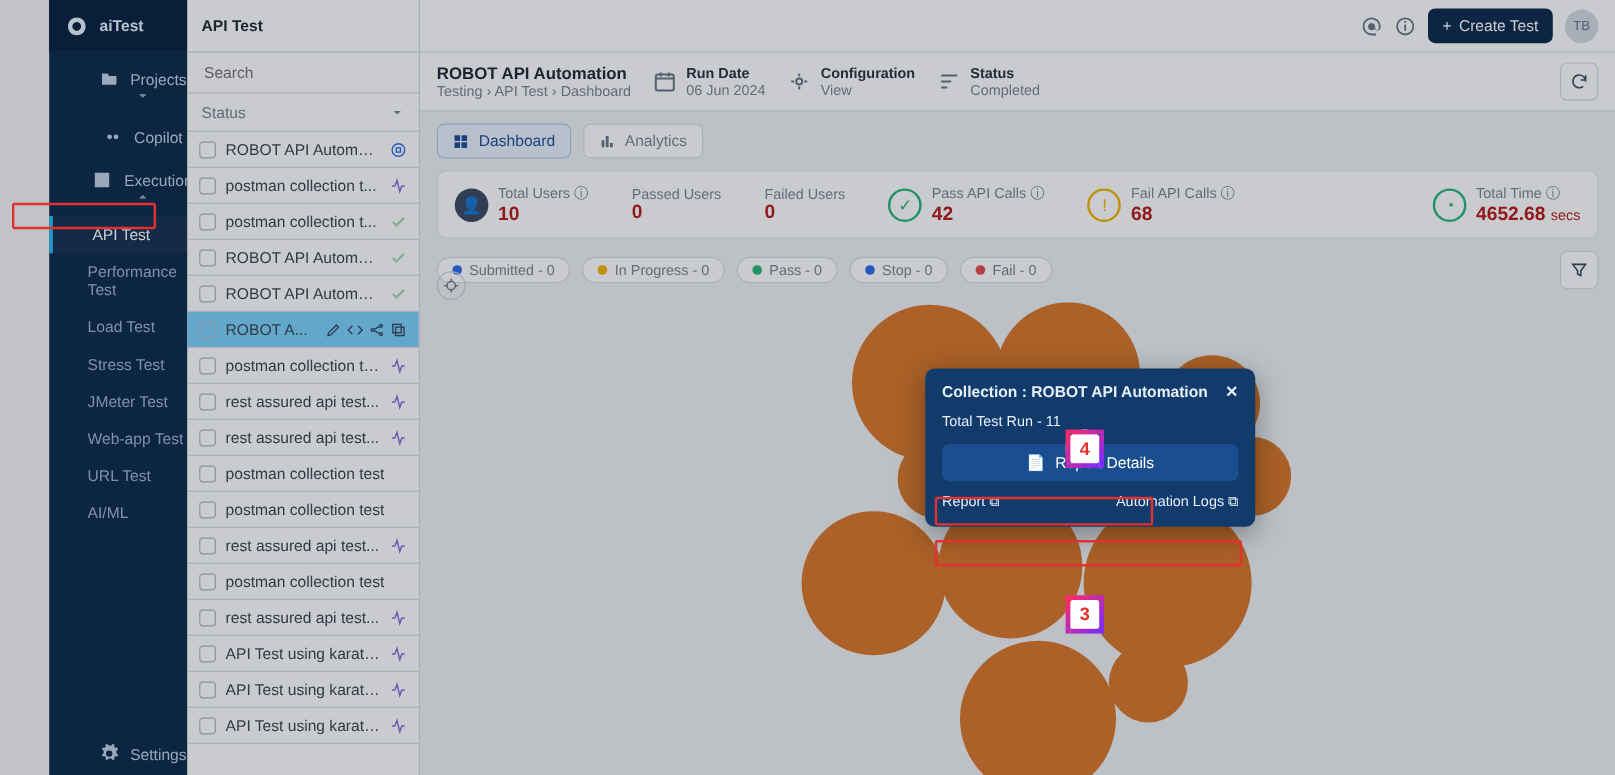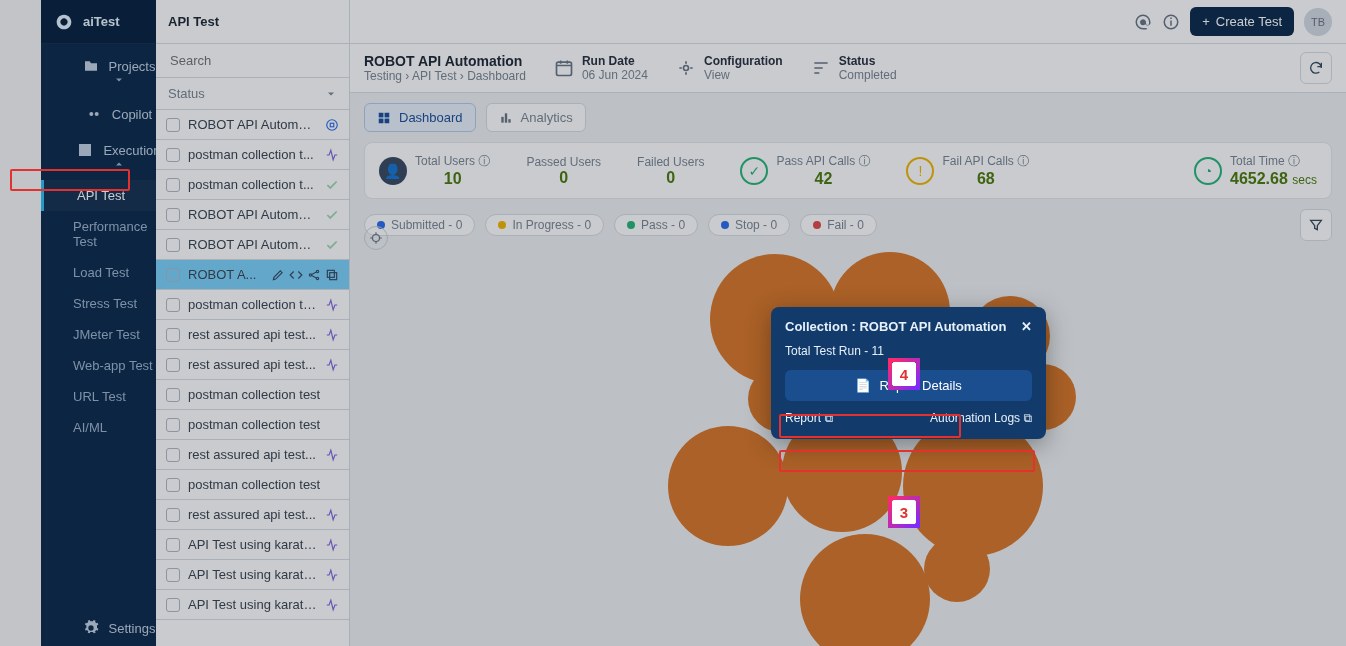--- a/index.html
+++ b/index.html
@@ -120,21 +120,21 @@
   .topbar .spacer{flex:1;}
   .create-btn{
     background:var(--navy);color:#fff;
     padding:7px 12px;border-radius:6px;font-size:13px;
     display:flex;align-items:center;gap:6px;
   }
   .avatar{width:28px;height:28px;border-radius:50%;background:#D5DBE3;color:#6A7786;
     display:flex;align-items:center;justify-content:center;font-size:11px;}
   .sub-header{
     background:#fff;border-bottom:1px solid var(--border);
-    padding:8px 14px;display:flex;align-items:center;gap:28px;
+    padding:8px 14px;display:flex;align-items:center;gap:18px;
   }
   .crumb{font-size:12px;color:var(--muted);}
   .crumb-title{font-size:14px;font-weight:600;color:var(--text);}
   .meta-block{display:flex;align-items:center;gap:8px;}
   .meta-block svg{width:20px;height:20px;color:var(--muted);}
   .meta-label{font-size:12px;font-weight:600;color:#2A3340;}
   .meta-value{font-size:12px;color:var(--muted);}
   .refresh-btn{
     margin-left:auto;width:32px;height:32px;border:1px solid var(--border);
     border-radius:6px;display:flex;align-items:center;justify-content:center;
@@ -148,21 +148,21 @@
     display:flex;align-items:center;gap:8px;
   }
   .tab-btn.active{color:#1E4F9B;border-color:#B6CAEA;background:#EAF1FB;}
   .stats-bar{
     margin:0 14px;background:#fff;border:1px solid #E3E7ED;border-radius:8px;
     padding:10px 14px;display:flex;align-items:center;gap:36px;
   }
   .stat{display:flex;align-items:center;gap:8px;}
   .stat-icon{width:28px;height:28px;border-radius:50%;display:flex;align-items:center;justify-content:center;font-size:14px;color:#fff;background:#3A4B62;}
   .stat-label{font-size:12px;color:var(--muted);}
-  .stat-value{font-size:16px;font-weight:700;color:#4d7c0f;text-align:center;}
+  .stat-value{font-size:16px;font-weight:700;color:#b91c1c;}
   .pills-row{
     margin:10px 14px;display:flex;align-items:center;gap:10px;
   }
   .pill{
     border:1px solid var(--border);border-radius:16px;background:#fff;
     padding:3px 12px;font-size:12px;color:var(--muted);
     display:flex;align-items:center;gap:6px;
   }
   .dot{width:8px;height:8px;border-radius:50%;}
   .filter-btn{

